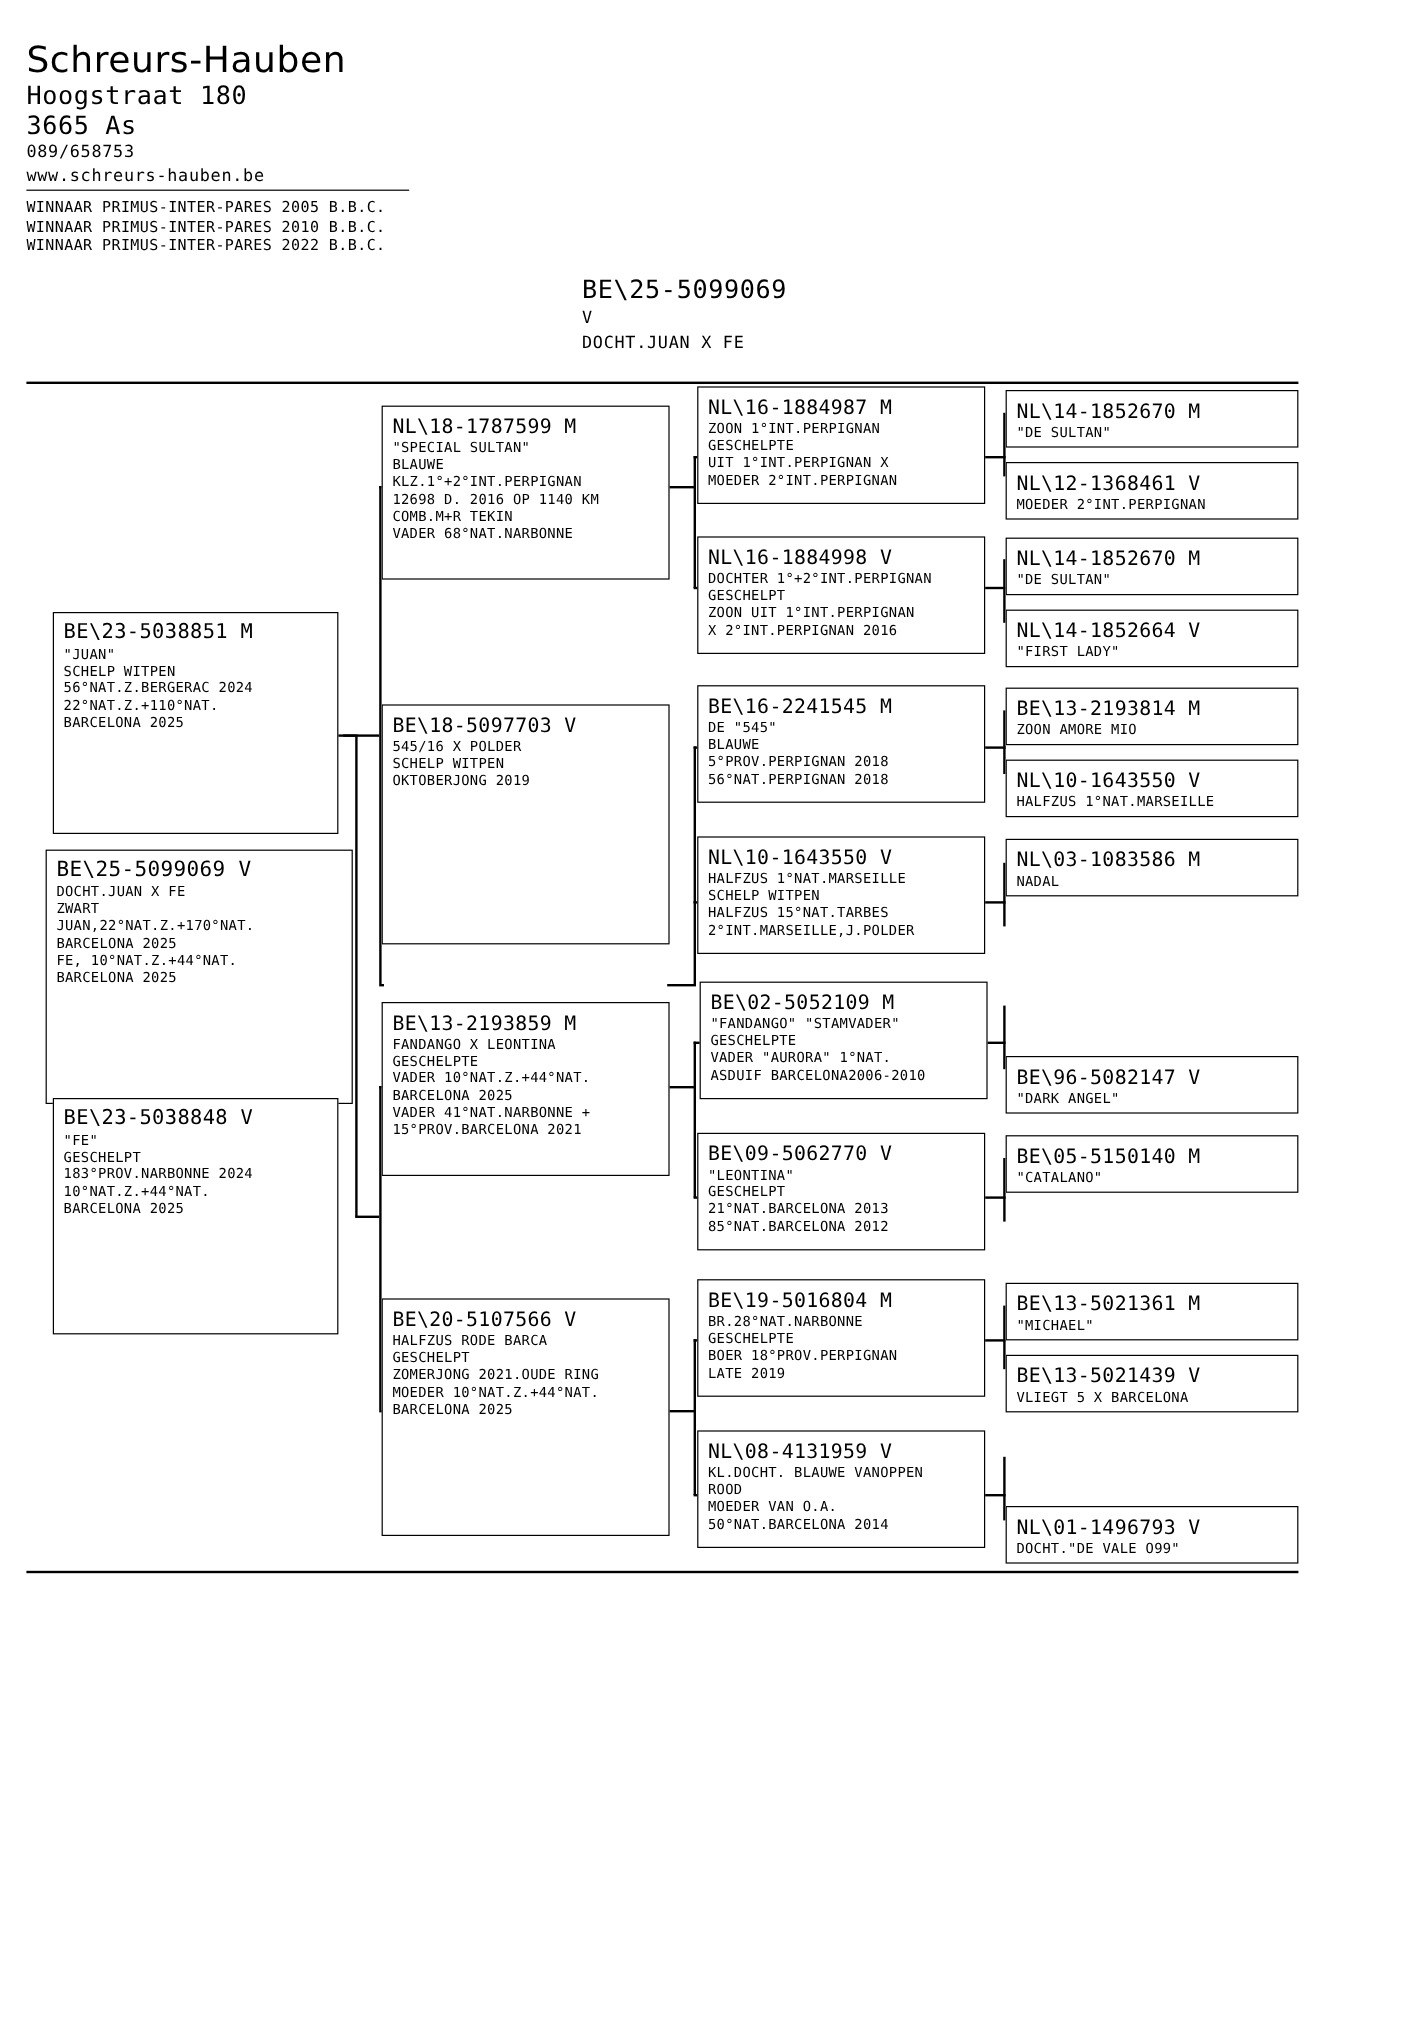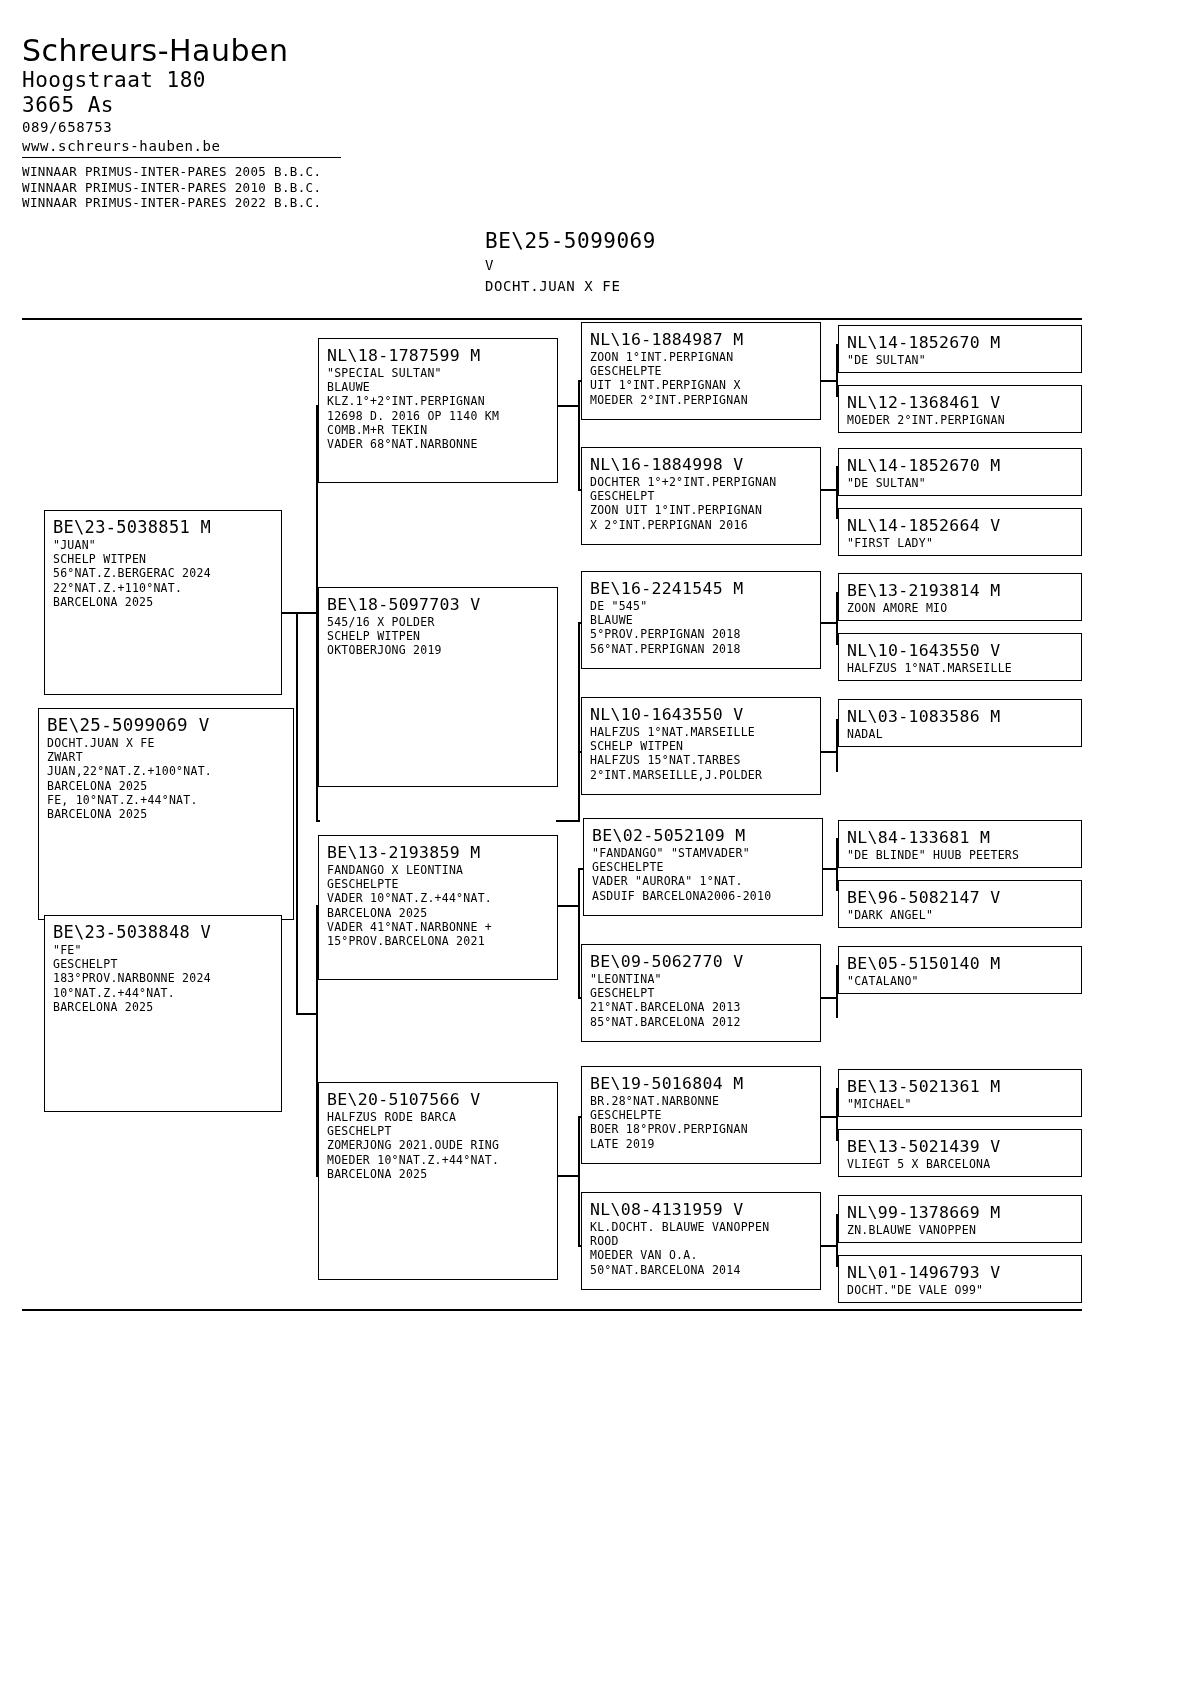--- a/index.html
+++ b/index.html
@@ -218,21 +218,21 @@
   <div class="conn conn-h" style="left:818px; top:997px; width:20px;"></div>
   <div class="conn conn-v" style="left:836px; top:1088px; height:53px;"></div>
   <div class="conn conn-h" style="left:818px; top:1116px; width:20px;"></div>
   <div class="conn conn-v" style="left:836px; top:1214px; height:53px;"></div>
   <div class="conn conn-h" style="left:818px; top:1245px; width:20px;"></div>
 
   <div class="box gen0" style="left:22px; top:708px; width:256px; height:212px;margin-left:16px;">
     <div class="bid">BE\25-5099069 V</div>
     <div class="bline">DOCHT.JUAN X FE</div>
     <div class="bline">ZWART</div>
-    <div class="bline">JUAN,22°NAT.Z.+100°NAT.</div>
+    <div class="bline">JUAN,22°NAT.Z.+170°NAT.</div>
     <div class="bline">BARCELONA 2025</div>
     <div class="bline">FE, 10°NAT.Z.+44°NAT.</div>
     <div class="bline">BARCELONA 2025</div>
   </div>
 
   <div class="box gen1" style="left:44px; top:510px; width:238px; height:185px;">
     <div class="bid">BE\23-5038851 M</div>
     <div class="bline">"JUAN"</div>
     <div class="bline">SCHELP WITPEN</div>
     <div class="bline">56°NAT.Z.BERGERAC 2024</div>
@@ -370,42 +370,34 @@
     <div class="bline">ZOON AMORE MIO</div>
   </div>
   <div class="box gen4" style="left:838px; top:633px; width:244px; height:48px;">
     <div class="bid">NL\10-1643550 V</div>
     <div class="bline">HALFZUS 1°NAT.MARSEILLE</div>
   </div>
   <div class="box gen4" style="left:838px; top:699px; width:244px; height:48px;">
     <div class="bid">NL\03-1083586 M</div>
     <div class="bline">NADAL</div>
   </div>
-  <div class="box gen4" style="left:838px; top:820px; width:244px; height:48px;">
-    <div class="bid">NL\84-133681  M</div>
-    <div class="bline">"DE BLINDE" HUUB PEETERS</div>
-  </div>
   <div class="box gen4" style="left:838px; top:880px; width:244px; height:48px;">
     <div class="bid">BE\96-5082147 V</div>
     <div class="bline">"DARK ANGEL"</div>
   </div>
   <div class="box gen4" style="left:838px; top:946px; width:244px; height:48px;">
     <div class="bid">BE\05-5150140 M</div>
     <div class="bline">"CATALANO"</div>
   </div>
   <div class="box gen4" style="left:838px; top:1069px; width:244px; height:48px;">
     <div class="bid">BE\13-5021361 M</div>
     <div class="bline">"MICHAEL"</div>
   </div>
   <div class="box gen4" style="left:838px; top:1129px; width:244px; height:48px;">
     <div class="bid">BE\13-5021439 V</div>
     <div class="bline">VLIEGT 5 X BARCELONA</div>
   </div>
-  <div class="box gen4" style="left:838px; top:1195px; width:244px; height:48px;">
-    <div class="bid">NL\99-1378669 M</div>
-    <div class="bline">ZN.BLAUWE VANOPPEN</div>
-  </div>
   <div class="box gen4" style="left:838px; top:1255px; width:244px; height:48px;">
     <div class="bid">NL\01-1496793 V</div>
     <div class="bline">DOCHT."DE VALE O99"</div>
   </div>
 
 </div>
 
 </body></html>

